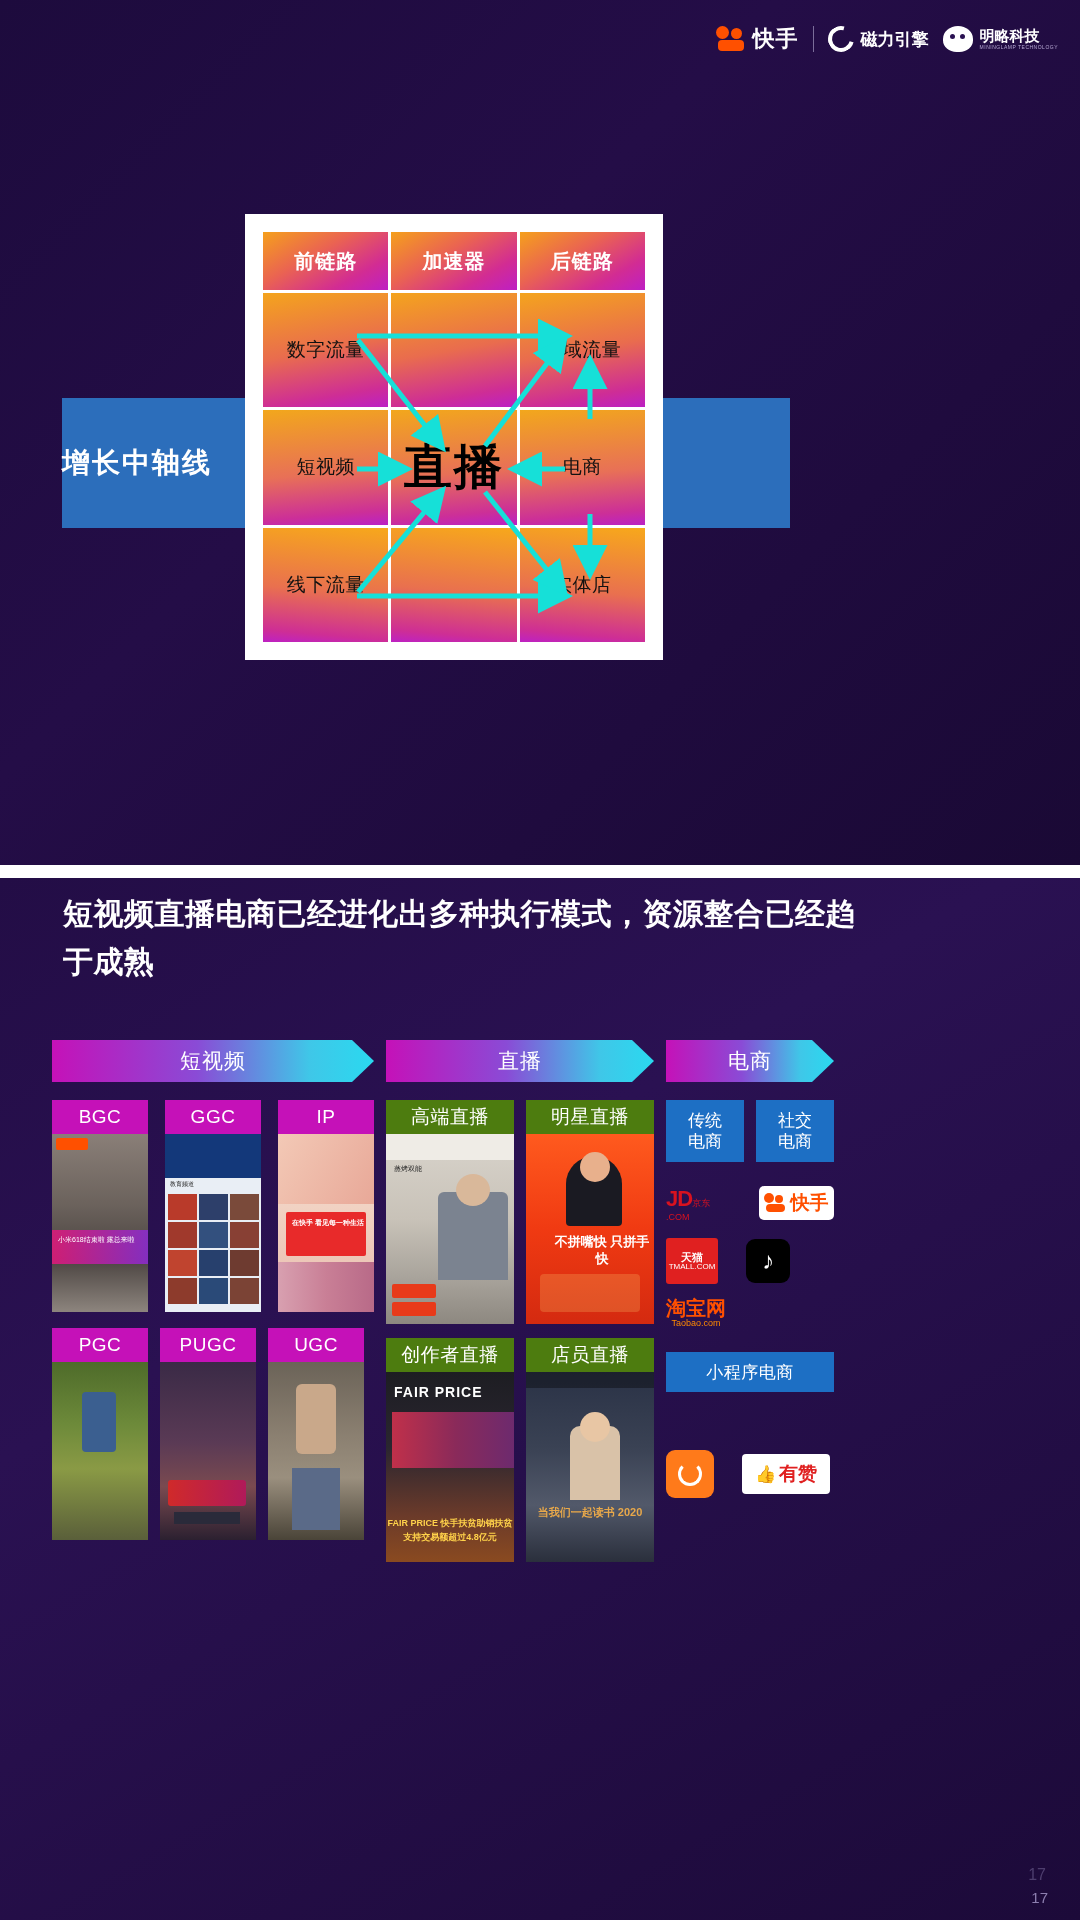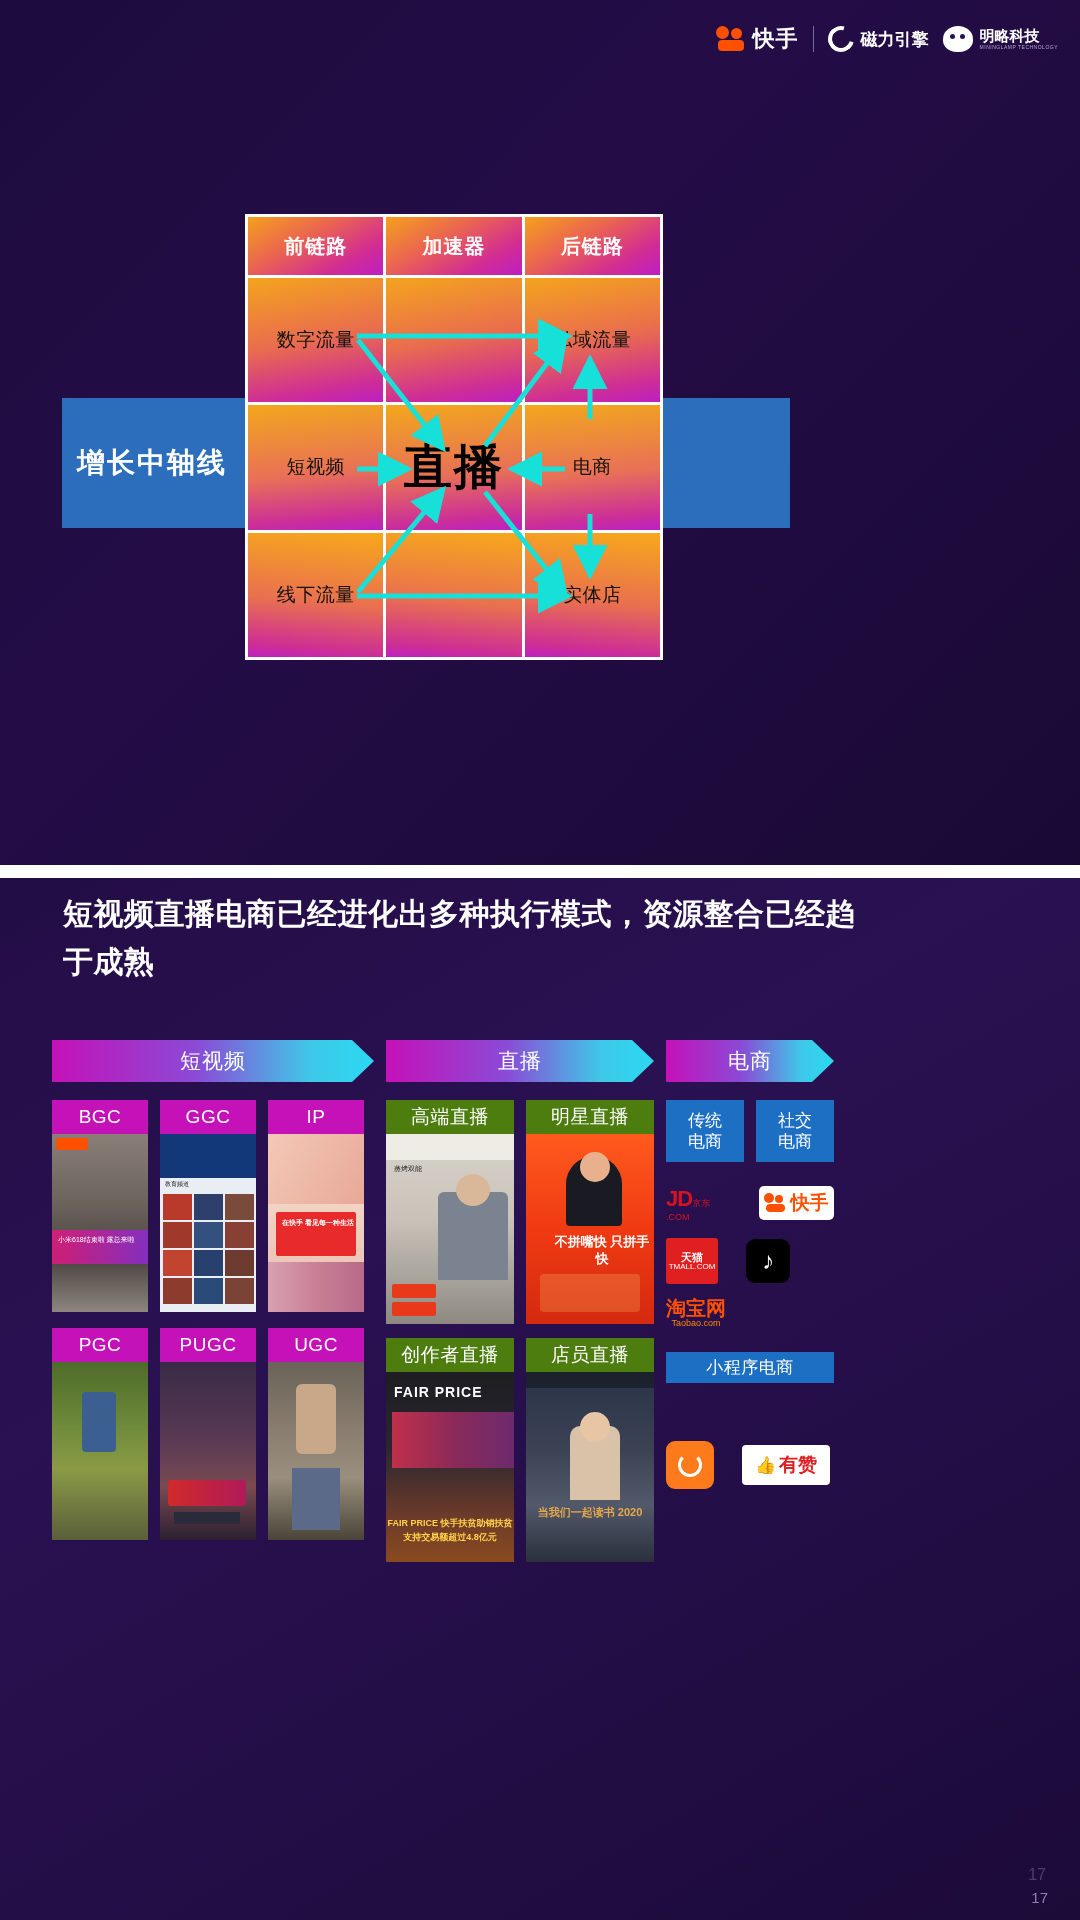--- a/index.html
+++ b/index.html
@@ -77,32 +77,31 @@
   }
 
   
   .axis-bar{
     position:absolute; left:62px; top:398px; width:728px; height:130px;
     background:#2C6EBB;
     display:flex; align-items:center;
   }
   .axis-bar span{
     color:#fff; font-size:28px; font-weight:bold; letter-spacing:2px;
-    margin-left:15px;
   }
 
   
   .matrix{
     position:absolute; left:245px; top:214px; width:418px; height:446px;
     display:grid;
     grid-template-columns:1fr 1fr 1fr;
     grid-template-rows:58px 1fr 1fr 1fr;
     gap:3px;
     background:#ffffff;
-    padding:3px;
+    padding:18px;
   }
   .mcell{
     position:relative;
     background:linear-gradient(160deg,#F6A21E 0%, #EE6A4C 45%, #D52B8E 80%, #C01FC0 100%);
     display:flex; align-items:center; justify-content:center;
   }
   .mcell.head{
     background:linear-gradient(150deg,#F5A01C 0%, #EA6352 40%, #D22C93 75%, #BE1FC4 100%);
   }
   .mcell.head span{ color:#fff; font-size:20px; font-weight:bold; letter-spacing:1px; }
@@ -146,21 +145,21 @@
 
   .tile-lg{ width:140px; }
   .tile-lg .tile-img{ height:190px; }
 
   .ec-box{
     width:78px; height:62px; background:#1D6FC4;
     display:flex;align-items:center;justify-content:center;
     color:#fff;font-size:17px;line-height:1.25;text-align:center;
   }
   .ec-wide{
-    width:168px;height:31px;background:#1D6FC4;
+    width:168px;height:40px;background:#1D6FC4;
     display:flex;align-items:center;justify-content:center;
     color:#fff;font-size:17px;letter-spacing:.5px;
   }
 
   .brand-row{ display:flex; align-items:center; gap:28px; }
   .jd{ width:76px;height:34px; background:transparent; }
   .jd-t{ color:#D9121F; font-size:22px; font-weight:bold; letter-spacing:-1px; }
   .jd-s{ color:#D9121F; font-size:9px; }
   .ks-chip{
     width:88px;height:34px;background:#fff;border-radius:5px;
@@ -307,21 +306,21 @@
 
 <div class="slide2"></div>
 
 <div class="s2-title">短视频直播电商已经进化出多种执行模式，资源整合已经趋于成熟</div>
 
 <div class="panel" style="left:52px; top:1040px; width:322px;">
   <div class="cat-banner">
     <span>短视频</span>
   </div>
 
-  <div class="tile-grid" style="margin-top:18px;">
+  <div class="tile-grid" style="margin-top:18px;justify-content:space-between;">
     <div class="tile">
       <div class="tile-cap">BGC</div>
       <div class="tile-img" style="background:linear-gradient(#8a7f78,#6b625c 40%,#4a4340 70%,#8d857e);">
         <div style="position:absolute;left:4px;top:4px;width:32px;height:12px;background:#FF5000;border-radius:2px;"></div>
         <div style="position:absolute;left:0;right:0;top:96px;height:34px;background:linear-gradient(90deg,#E0197A,#8B2BD0);opacity:.88;"></div>
         <div class="mini" style="position:absolute;left:6px;top:101px;line-height:1.3;">小米618结束啦 露总来啦</div>
       </div>
     </div>
     <div class="tile">
       <div class="tile-cap">GGC</div>

